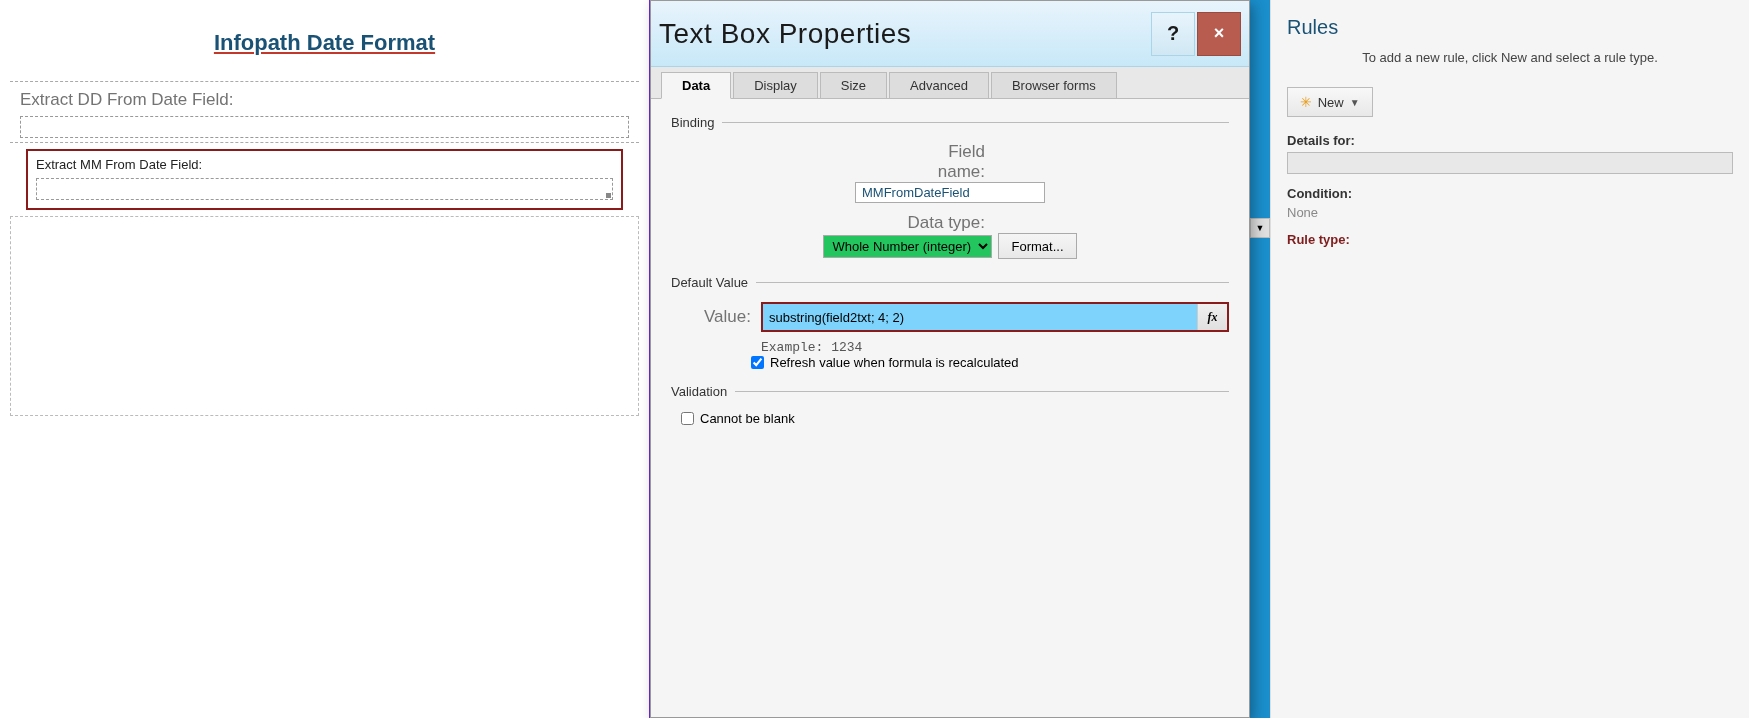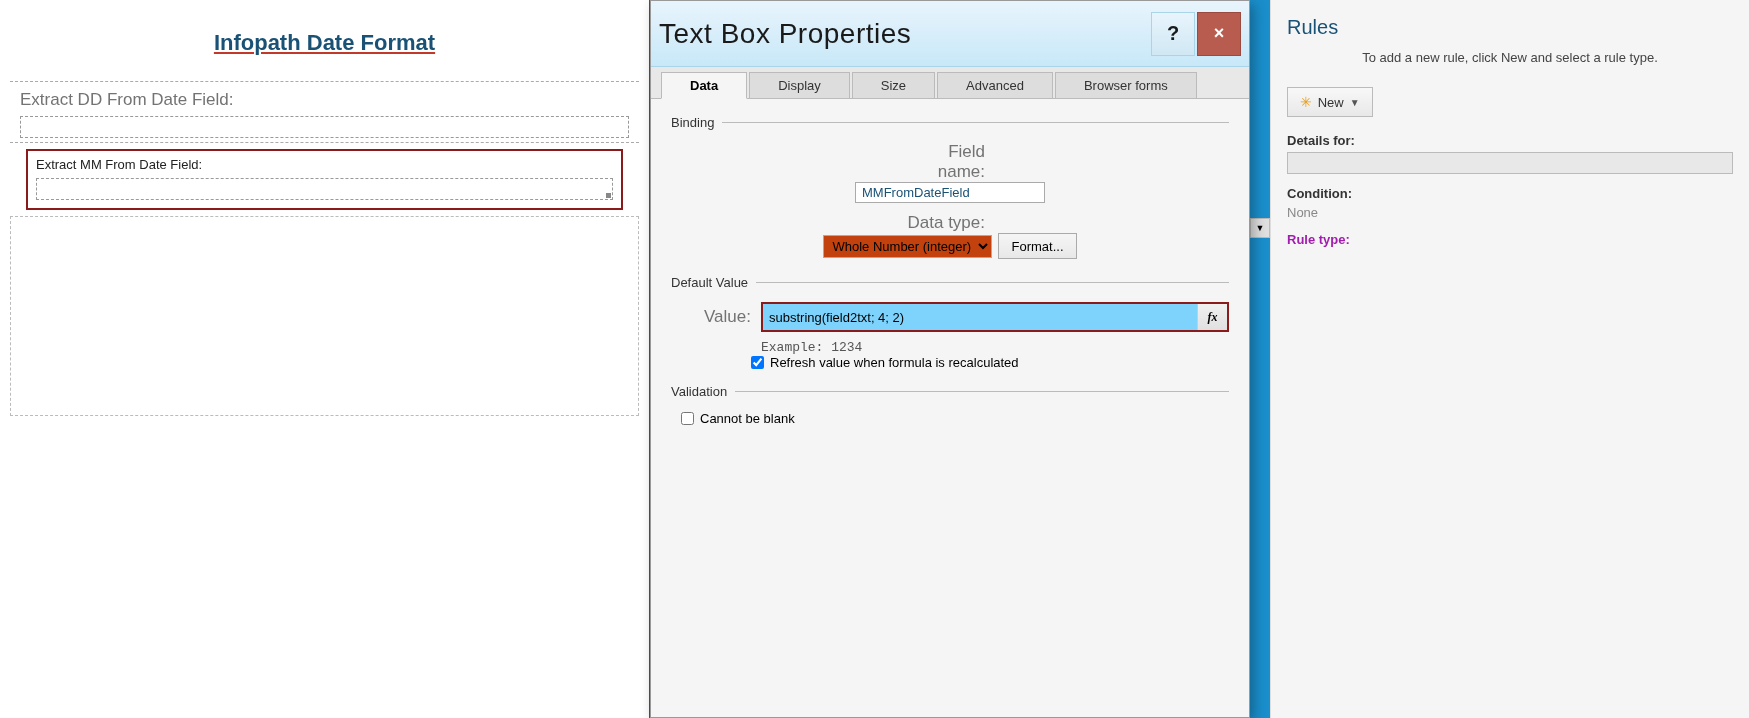--- a/index.html
+++ b/index.html
@@ -136,21 +136,21 @@
       background: #e8e8e8;
       border-bottom: 1px solid #bbb;
       display: flex;
       align-items: flex-end;
       padding: 0 10px;
       padding-top: 4px;
       flex-shrink: 0;
     }
 
     .tab {
-      padding: 5px 28px;
+      padding: 5px 20px;
       border: 1px solid #bbb;
       background: #ddd;
       cursor: pointer;
       margin-right: 2px;
       font-size: 13px;
       color: #333;
       position: relative;
       bottom: -1px;
     }
 
@@ -216,21 +216,21 @@
       display: flex;
       align-items: center;
       gap: 6px;
       flex: 1;
     }
 
     .dropdown-select {
       flex: 1;
       height: 23px;
       border: 1px solid #aaa;
-      background: #c2410c;
+      background: #22c55e;
       font-size: 13px;
       padding: 0 4px;
       cursor: pointer;
     }
 
     .format-btn {
       height: 26px;
       padding: 0 12px;
       border: 1px solid #aaa;
       background: linear-gradient(to bottom, #f5f5f5, #e8e8e8);
@@ -419,21 +419,21 @@
     }
 
     .condition-value {
       font-size: 13px;
       color: #888;
       margin-bottom: 12px;
     }
 
     .rule-type-label {
       font-size: 13px;
-      color: #a21caf;
+      color: #7f1d1d;
       font-weight: bold;
     }
 
     
     .side-arrows {
       position: absolute;
       top: 218px;
       right: 0;
       display: flex;
       flex-direction: column;

